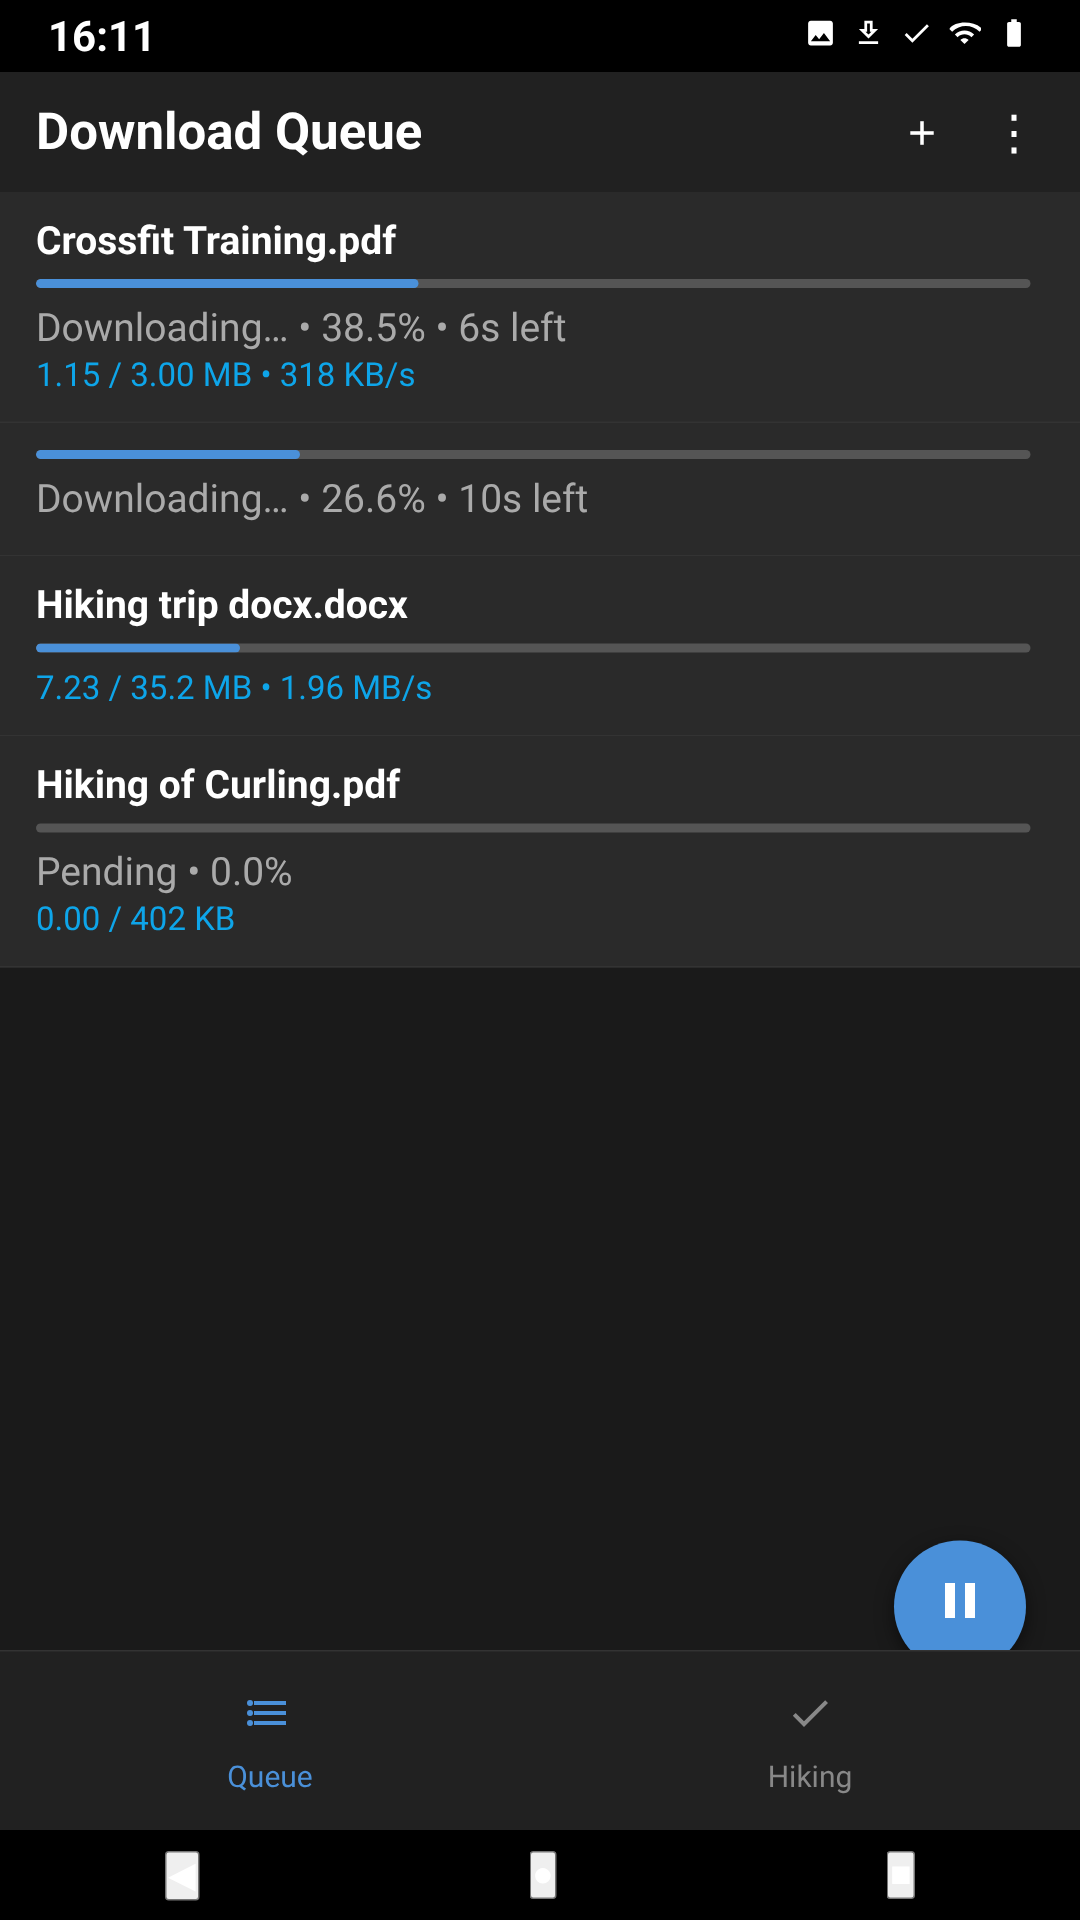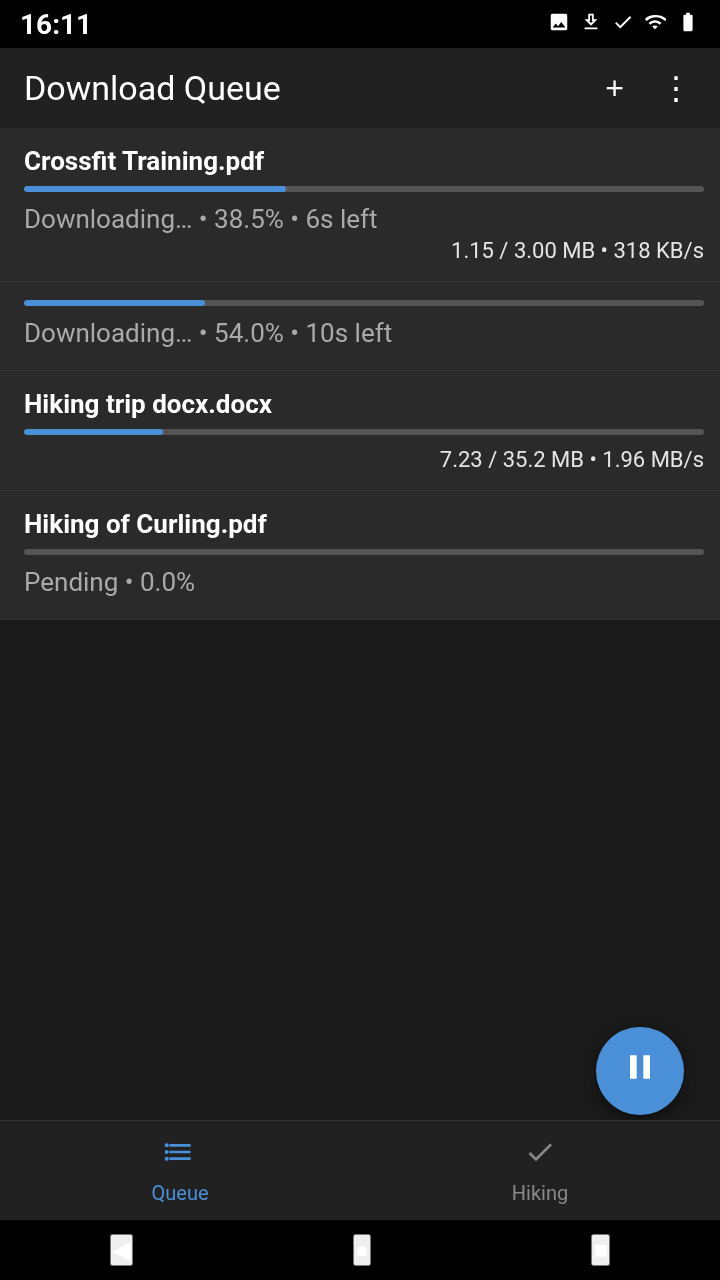--- a/index.html
+++ b/index.html
@@ -14,21 +14,21 @@
       position: relative;
     }
 
     
     .status-bar {
       background: #000;
       height: 48px;
       display: flex;
       align-items: center;
       justify-content: space-between;
-      padding: 0 20px;
+      padding: 0 32px;
     }
     .status-time {
       font-size: 28px;
       font-weight: bold;
       color: #fff;
     }
     .status-icons {
       display: flex;
       align-items: center;
       gap: 10px;
@@ -41,42 +41,42 @@
     
     .top-bar {
       background: #212121;
       height: 80px;
       display: flex;
       align-items: center;
       padding: 0 24px;
     }
     .top-bar-title {
       font-size: 34px;
-      font-weight: normal;
+      font-weight: bold;
       color: #fff;
       flex: 1;
     }
     .top-bar-actions {
       display: flex;
       align-items: center;
       gap: 28px;
     }
     .top-bar-btn {
       color: #fff;
       font-size: 32px;
       cursor: pointer;
       background: none;
       border: none;
       padding: 4px;
     }
 
     
     .download-item {
       background: #2a2a2a;
-      padding: 18px 16px 18px 24px;
+      padding: 18px 33px 18px 24px;
       border-bottom: 1px solid #333;
     }
     .item-filename {
       font-size: 26px;
       font-weight: bold;
       color: #fff;
       margin-bottom: 10px;
     }
     .progress-bar-container {
       height: 6px;
@@ -90,22 +90,21 @@
       background: #4a90d9;
       border-radius: 3px;
     }
     .item-status-line1 {
       font-size: 26px;
       color: #aaa;
       margin-bottom: 4px;
     }
     .item-status-line2 {
       font-size: 22px;
-      color: #e5e5e5;
-      text-align: right;
+      color: #0ea5e9;
     }
 
     
     .fab {
       position: absolute;
       bottom: 165px;
       right: 36px;
       width: 88px;
       height: 88px;
       border-radius: 50%;
@@ -120,21 +119,21 @@
       color: #fff;
       font-size: 36px;
     }
 
     
     .bottom-nav {
       position: absolute;
       bottom: 60px;
       left: 0;
       right: 0;
-      height: 100px;
+      height: 120px;
       background: #212121;
       display: flex;
       align-items: center;
       border-top: 1px solid #333;
     }
     .nav-item {
       flex: 1;
       display: flex;
       flex-direction: column;
       align-items: center;
@@ -236,37 +235,38 @@
       <div class="progress-bar-fill" style="width: 38.5%"></div>
     </div>
     <div class="item-status-line1">Downloading… • 38.5% • 6s left</div>
     <div class="item-status-line2">1.15 / 3.00 MB • 318 KB/s</div>
   </div>
 
   <div class="download-item">
     <div class="progress-bar-container">
       <div class="progress-bar-fill" style="width: 26.6%"></div>
     </div>
-    <div class="item-status-line1">Downloading… • 54.0% • 10s left</div>
+    <div class="item-status-line1">Downloading… • 26.6% • 10s left</div>
   </div>
 
   <div class="download-item">
     <div class="item-filename">Hiking trip docx.docx</div>
     <div class="progress-bar-container">
       <div class="progress-bar-fill" style="width: 20.5%"></div>
     </div>
     <div class="item-status-line2">7.23 / 35.2 MB • 1.96 MB/s</div>
   </div>
 
   <div class="download-item">
     <div class="item-filename">Hiking of Curling.pdf</div>
     <div class="progress-bar-container">
       <div class="progress-bar-fill" style="width: 0%"></div>
     </div>
     <div class="item-status-line1">Pending • 0.0%</div>
+    <div class="item-status-line2">0.00 / 402 KB</div>
   </div>
 
 </div>
 
 <div class="fab">
   <span class="fab-icon">
     <svg width="40" height="40" viewBox="0 0 24 24" fill="white">
       <path d="M6 19h4V5H6v14zm8-14v14h4V5h-4z"></path>
     </svg>
   </span>

